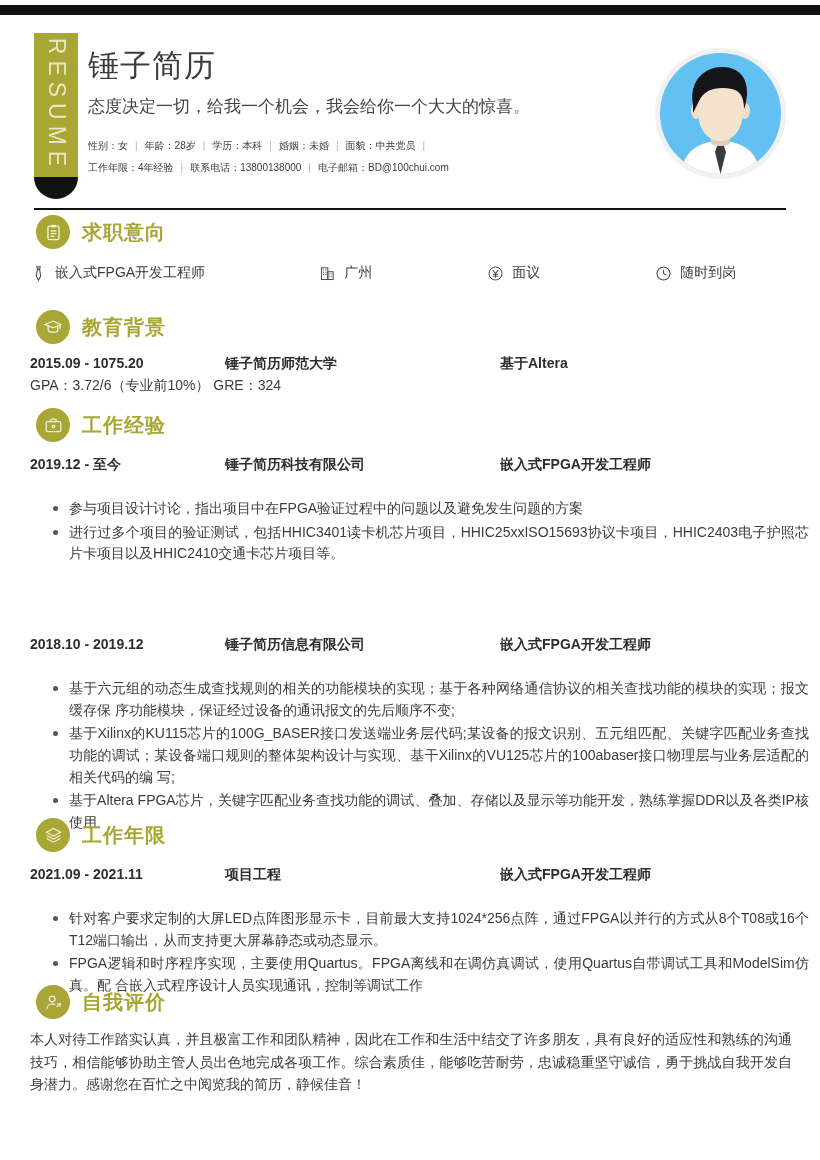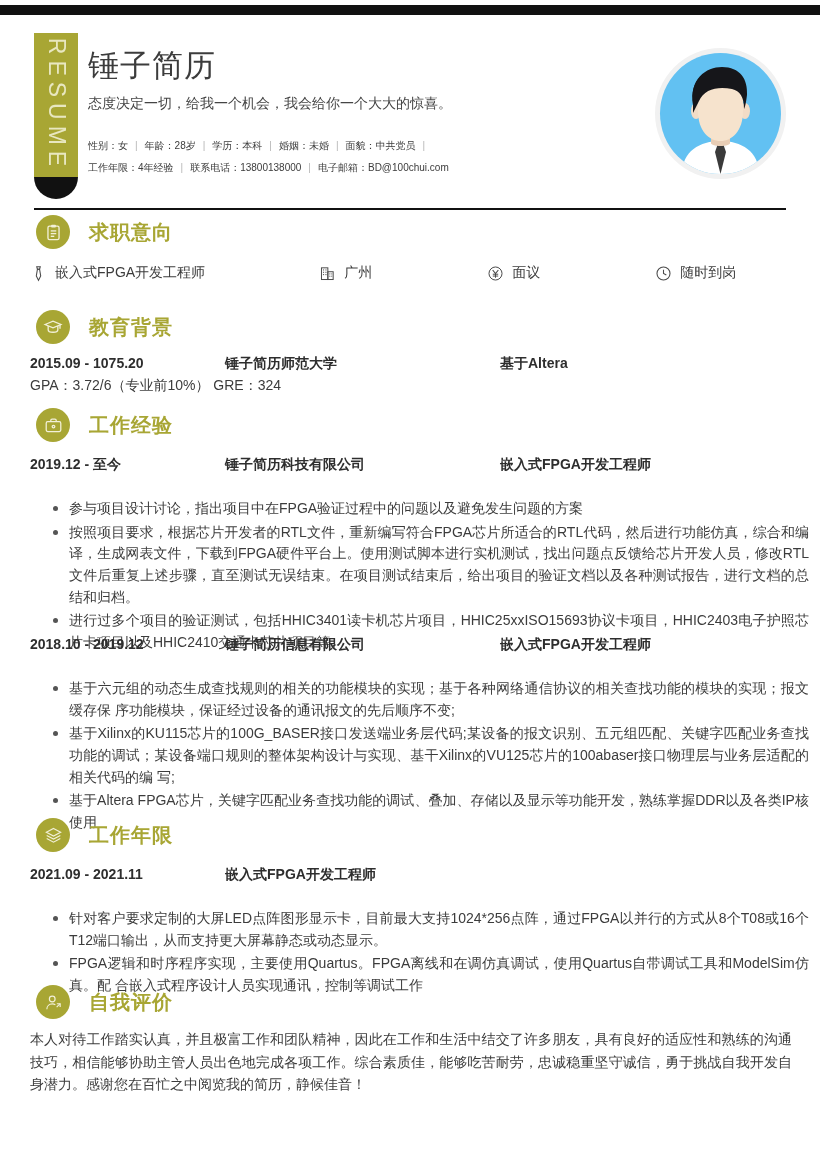--- a/index.html
+++ b/index.html
@@ -57,21 +57,21 @@
     position: absolute;
     left: 88px; top: 30px;
     font-size: 31px;
     font-weight: 400;
     color: #3c3c3c;
     letter-spacing: 1px;
   }
   .motto {
     position: absolute;
     left: 88px; top: 80px;
-    font-size: 14px;
+    font-size: 17px;
     color: #454545;
   }
   .info-line {
     position: absolute;
     left: 88px;
     font-size: 10px;
     color: #3c3c3c;
     white-space: nowrap;
   }
   .info-line.l1 { top: 124px; }
@@ -107,21 +107,21 @@
     width: 752px; height: 2px;
     background: #111111;
   }
 
   
   .section-head {
     position: absolute;
     left: 36px;
     display: flex;
     align-items: center;
-    gap: 19px;
+    gap: 12px;
   }
   .sec-icon {
     width: 34px; height: 34px;
     border-radius: 50%;
     background: #a8a634;
     display: flex;
     align-items: center;
     justify-content: center;
     flex: 0 0 auto;
   }
@@ -358,21 +358,20 @@
 </div>
 
 <div class="entry-row" style="top:456px">
   <span class="date">2019.12 - 至今</span>
   <span class="org">锤子简历科技有限公司</span>
   <span class="role">嵌入式FPGA开发工程师</span>
 </div>
 
 <ul class="bullets" style="top:478px">
   <li>参与项目设计讨论，指出项目中在FPGA验证过程中的问题以及避免发生问题的方案</li>
-  <li>按照项目要求，根据芯片开发者的RTL文件，重新编写符合FPGA芯片所适合的RTL代码，然后进行功能仿真，综合和编译，生成网表文件，下载到FPGA硬件平台上。使用测试脚本进行实机测试，找出问题点反馈给芯片开发人员，修改RTL文件后重复上述步骤，直至测试无误结束。在项目测试结束后，给出项目的验证文档以及各种测试报告，进行文档的总结和归档。</li>
   <li>进行过多个项目的验证测试，包括HHIC3401读卡机芯片项目，HHIC25xxISO15693协议卡项目，HHIC2403电子护照芯片卡项目以及HHIC2410交通卡芯片项目等。</li>
 </ul>
 
 <div class="entry-row" style="top:636px">
   <span class="date">2018.10 - 2019.12</span>
   <span class="org">锤子简历信息有限公司</span>
   <span class="role">嵌入式FPGA开发工程师</span>
 </div>
 
 <ul class="bullets" style="top:658px">
@@ -387,20 +386,21 @@
       <path d="M12 3.2 L21 8 L12 12.8 L3 8 Z"></path>
       <path d="M3.4 12 L12 16.6 L20.6 12"></path>
       <path d="M3.4 15.8 L12 20.4 L20.6 15.8"></path>
     </svg>
   </span>
   <span class="sec-title">工作年限</span>
 </div>
 
 <div class="entry-row" style="top:866px">
   <span class="date">2021.09 - 2021.11</span>
+  <span class="org">项目工程</span>
   <span class="role">嵌入式FPGA开发工程师</span>
 </div>
 
 <ul class="bullets" style="top:888px">
   <li>针对客户要求定制的大屏LED点阵图形显示卡，目前最大支持1024*256点阵，通过FPGA以并行的方式从8个T08或16个T12端口输出，从而支持更大屏幕静态或动态显示。</li>
   <li>FPGA逻辑和时序程序实现，主要使用Quartus。FPGA离线和在调仿真调试，使用Quartus自带调试工具和ModelSim仿真。配 合嵌入式程序设计人员实现通讯，控制等调试工作</li>
 </ul>
 
 <div class="section-head" style="top:985px">
   <span class="sec-icon">

